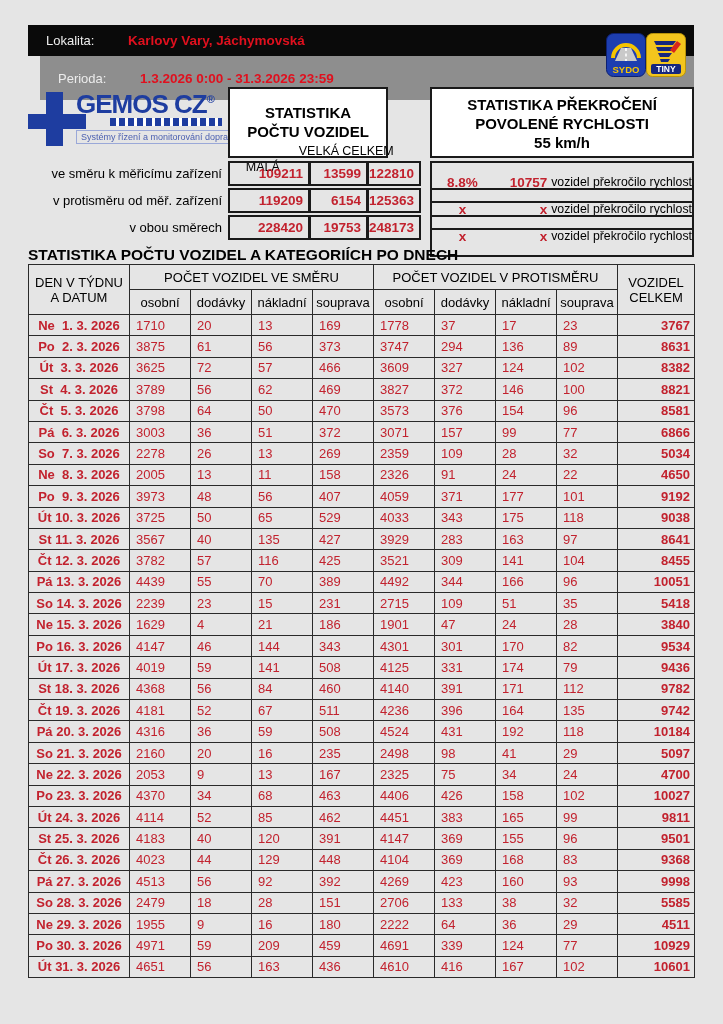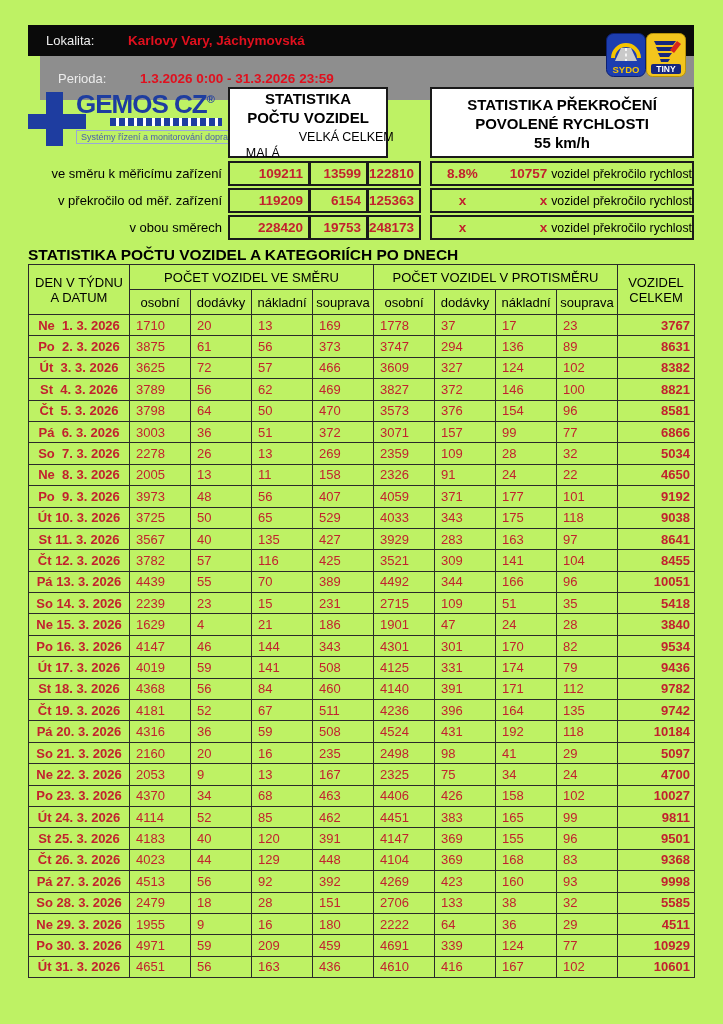--- a/index.html
+++ b/index.html
@@ -1,18 +1,18 @@
 <!DOCTYPE html>
 <html><head>
 <meta charset="utf-8">
 <style>
   * { margin:0; padding:0; box-sizing:border-box; }
   html,body { background:#ffffff; }
   body { font-family:"Liberation Sans", sans-serif; }
-  .page { position:relative; width:723px; height:1024px; background:#bef264; overflow:hidden; }
+  .page { position:relative; width:723px; height:1024px; background:#e5e5e5; overflow:hidden; }
 
   
   .bars { position:absolute; left:28px; top:25px; width:666px; }
   .bar-black { height:31px; background:#0a0a0a; display:flex; align-items:center; }
   .bar-gray  { height:44px; background:#8e8e8e; display:flex; align-items:center;margin-left:12px; }
   .bar-label { color:#ececec; font-size:13px; width:82px; margin-left:18px; }
   .bar-value { color:#e0101e; font-size:13.5px; font-weight:bold; }
   .corner-logos { position:absolute; top:8px; right:8px; display:flex; }
   .mini-logo { width:40px; height:44px; display:block; }
 
@@ -23,36 +23,36 @@
   .gemos-cross .h { position:absolute; left:0; top:22px; width:58px; height:15px; background:#1e3da0; }
   .gemos-body { position:absolute; left:48px; top:0; width:152px; }
   .gemos-word { font-size:26px; font-weight:bold; color:#1e3da0; letter-spacing:-1px; line-height:26px; white-space:nowrap; }
   .gemos-reg { font-size:11px; vertical-align:super; letter-spacing:0; }
   .gemos-strip { margin-left:34px; margin-top:1px; width:112px; height:8px;
                  background:repeating-linear-gradient(90deg,#1e3da0 0 6px,#ffffff 6px 9px); }
   .gemos-tagline { margin-top:3px; font-size:9px; color:#4a5fb0; border:1px solid #9aa8d8; padding:1px 4px; white-space:nowrap; display:inline-block; }
 
   
   .box { position:absolute; border:2px solid #1a1a1a; background:#fff; text-align:center; }
-  .box-vehicle { left:228px; top:87px; width:160px; height:71px; padding-top:0; }
+  .box-vehicle { left:228px; top:87px; width:160px; height:71px; padding-top:14px; }
   .box-speed   { left:430px; top:87px; width:264px; height:71px; padding-top:6px; }
   .box-title   { font-size:15px; font-weight:bold; color:#000; line-height:19px; }
   .box-cols    { display:flex; margin-top:3px; font-size:12.5px; color:#000; }
   .box-cols span:nth-child(1){ width:42%;margin-top:16px; } .box-cols span:nth-child(2){ width:30%; } .box-cols span:nth-child(3){ width:28%; }
 
   
   .dir-row { position:absolute; left:28px; height:25px; }
   .dir-label { position:absolute; left:0; top:0; width:194px; text-align:right; font-size:13px; color:#000; line-height:25px; }
   .dir-grid { position:absolute; left:200px; top:0; display:flex; }
   .dir-cell { border:2px solid #1a1a1a; border-left-width:1px; height:25px; line-height:21px;
               font-size:13.5px; font-weight:bold; color:#c2222e; text-align:right; padding-right:5px; }
   .dir-cell.first { border-left-width:2px; }
   .w-mala{ width:82px; } .w-velka{ width:58px; } .w-celkem{ width:53px; }
 
-  .speed-row { position:absolute; left:430px; width:264px; height:25px; border:2px solid #1a1a1a; display:flex; align-items:center; }
+  .speed-row { position:absolute; left:430px; width:264px; height:42px; border:2px solid #1a1a1a; display:flex; align-items:center; }
   .sp-percent { width:74px; text-align:center; font-size:13.5px; font-weight:bold; color:#c2222e; }
   .sp-count   { width:66px; text-align:right;  font-size:13.5px; font-weight:bold; color:#c2222e; }
   .sp-text    { flex:1; font-size:12.3px; color:#000; padding-left:4px; white-space:nowrap; }
 
   
   .daily-title { position:absolute; left:28px; top:246px; font-size:15.5px; font-weight:bold; color:#000; }
   .daily { position:absolute; left:28px; top:264px; width:666px; border-collapse:collapse; table-layout:fixed; }
   .daily th, .daily td { border:1px solid #2a2a2a; overflow:hidden; }
   .daily th { font-size:13px; font-weight:normal; color:#000; height:25px; text-align:center; line-height:15px; }
   .daily td { height:21.4px; font-size:13px; }
@@ -125,21 +125,21 @@
 
   <div class="dir-row" style="top:161px;">
     <span class="dir-label">ve směru k měřicímu zařízení</span>
     <span class="dir-grid">
       <span class="dir-cell first w-mala">109211</span>
       <span class="dir-cell w-velka">13599</span>
       <span class="dir-cell w-celkem">122810</span>
     </span>
   </div>
   <div class="dir-row" style="top:188px;">
-    <span class="dir-label">v překročilo od měř. zařízení</span>
+    <span class="dir-label">v protisměru od měř. zařízení</span>
     <span class="dir-grid">
       <span class="dir-cell first w-mala">119209</span>
       <span class="dir-cell w-velka">6154</span>
       <span class="dir-cell w-celkem">125363</span>
     </span>
   </div>
   <div class="dir-row" style="top:215px;">
     <span class="dir-label">v obou směrech</span>
     <span class="dir-grid">
       <span class="dir-cell first w-mala">228420</span>

